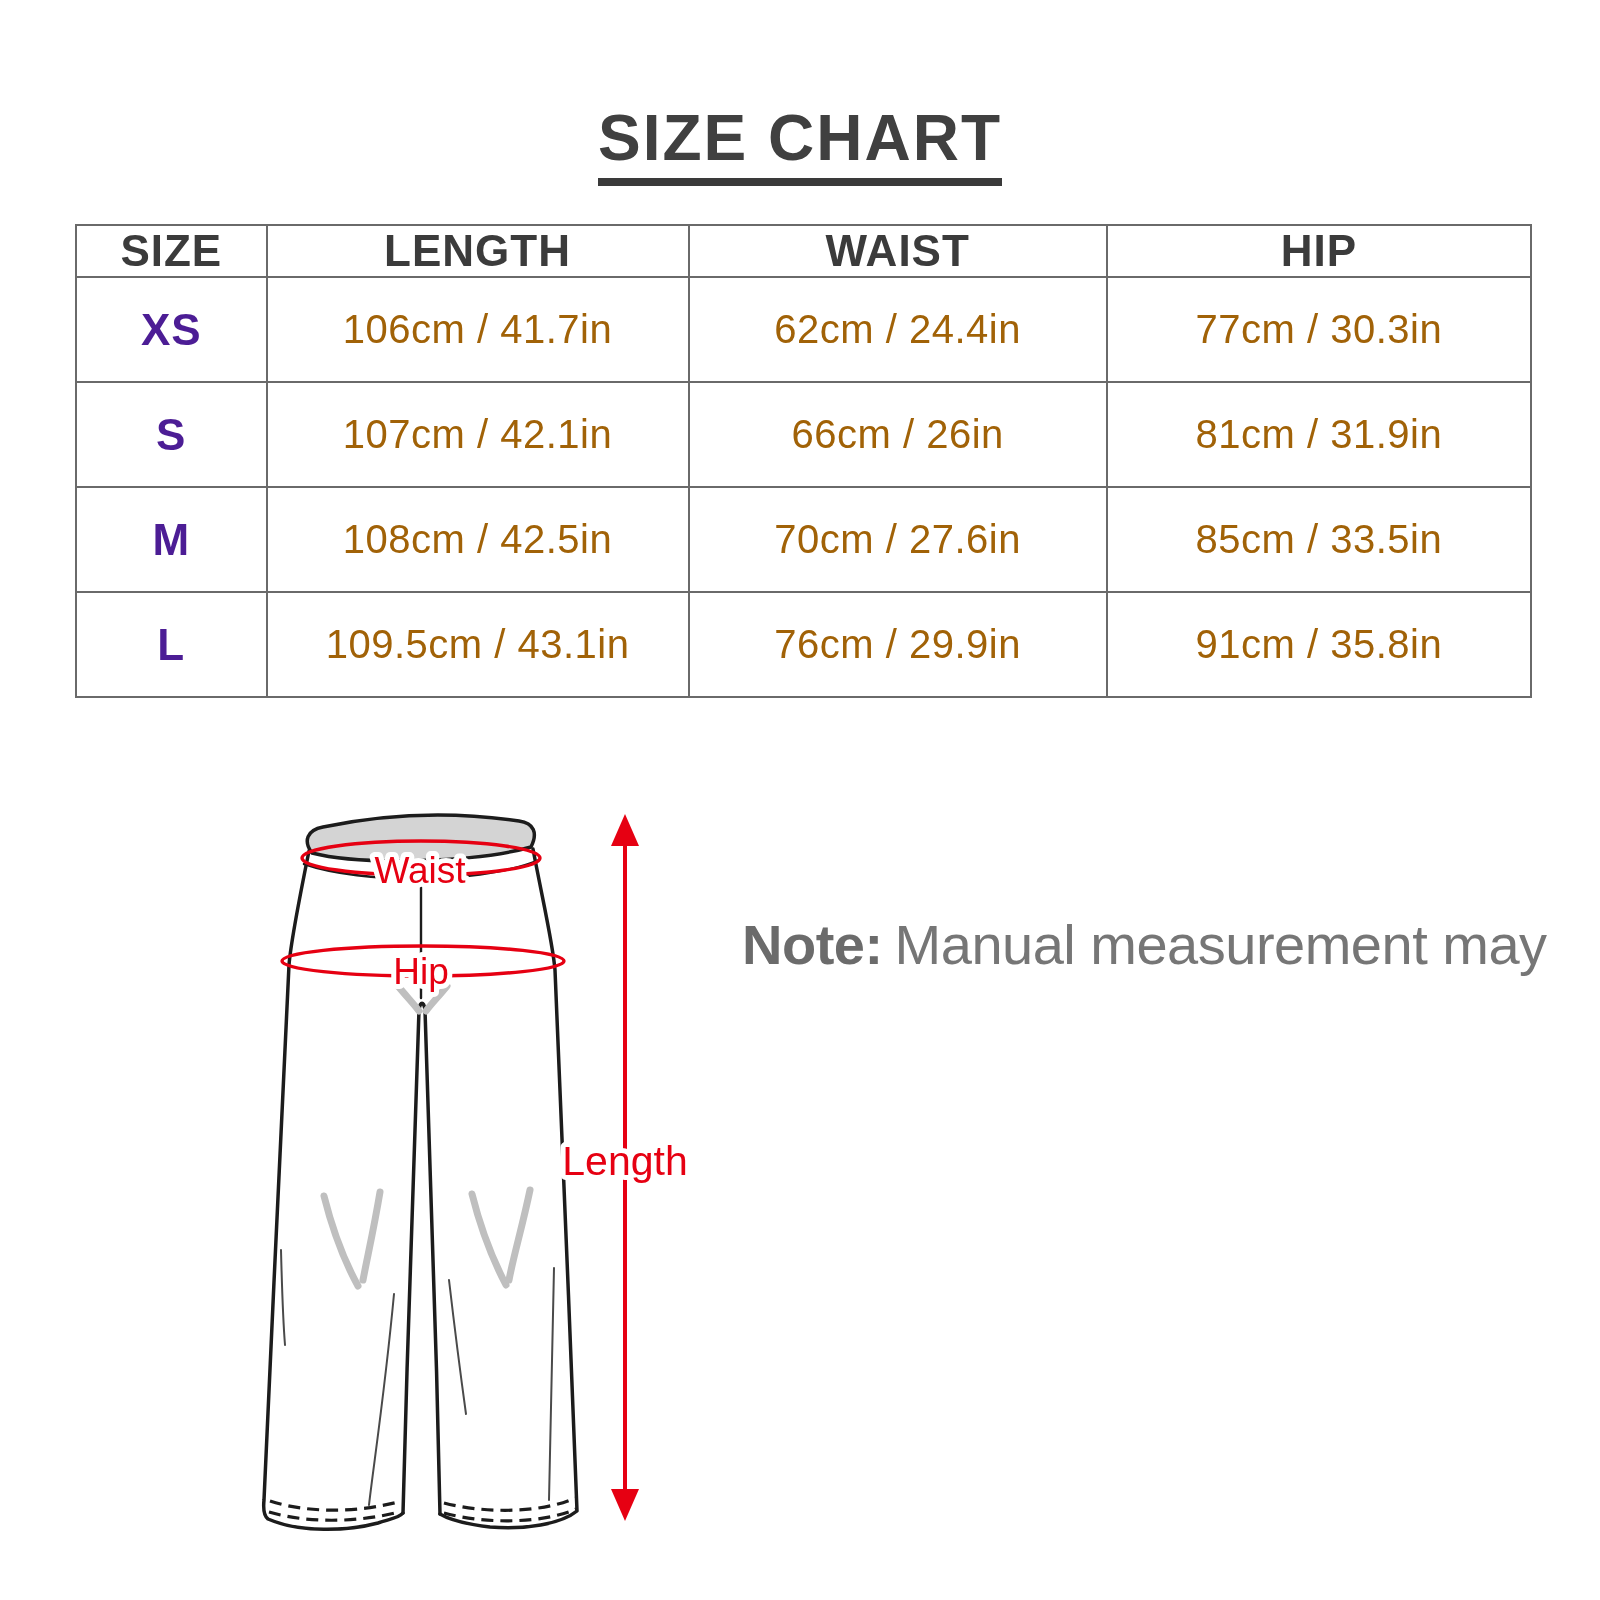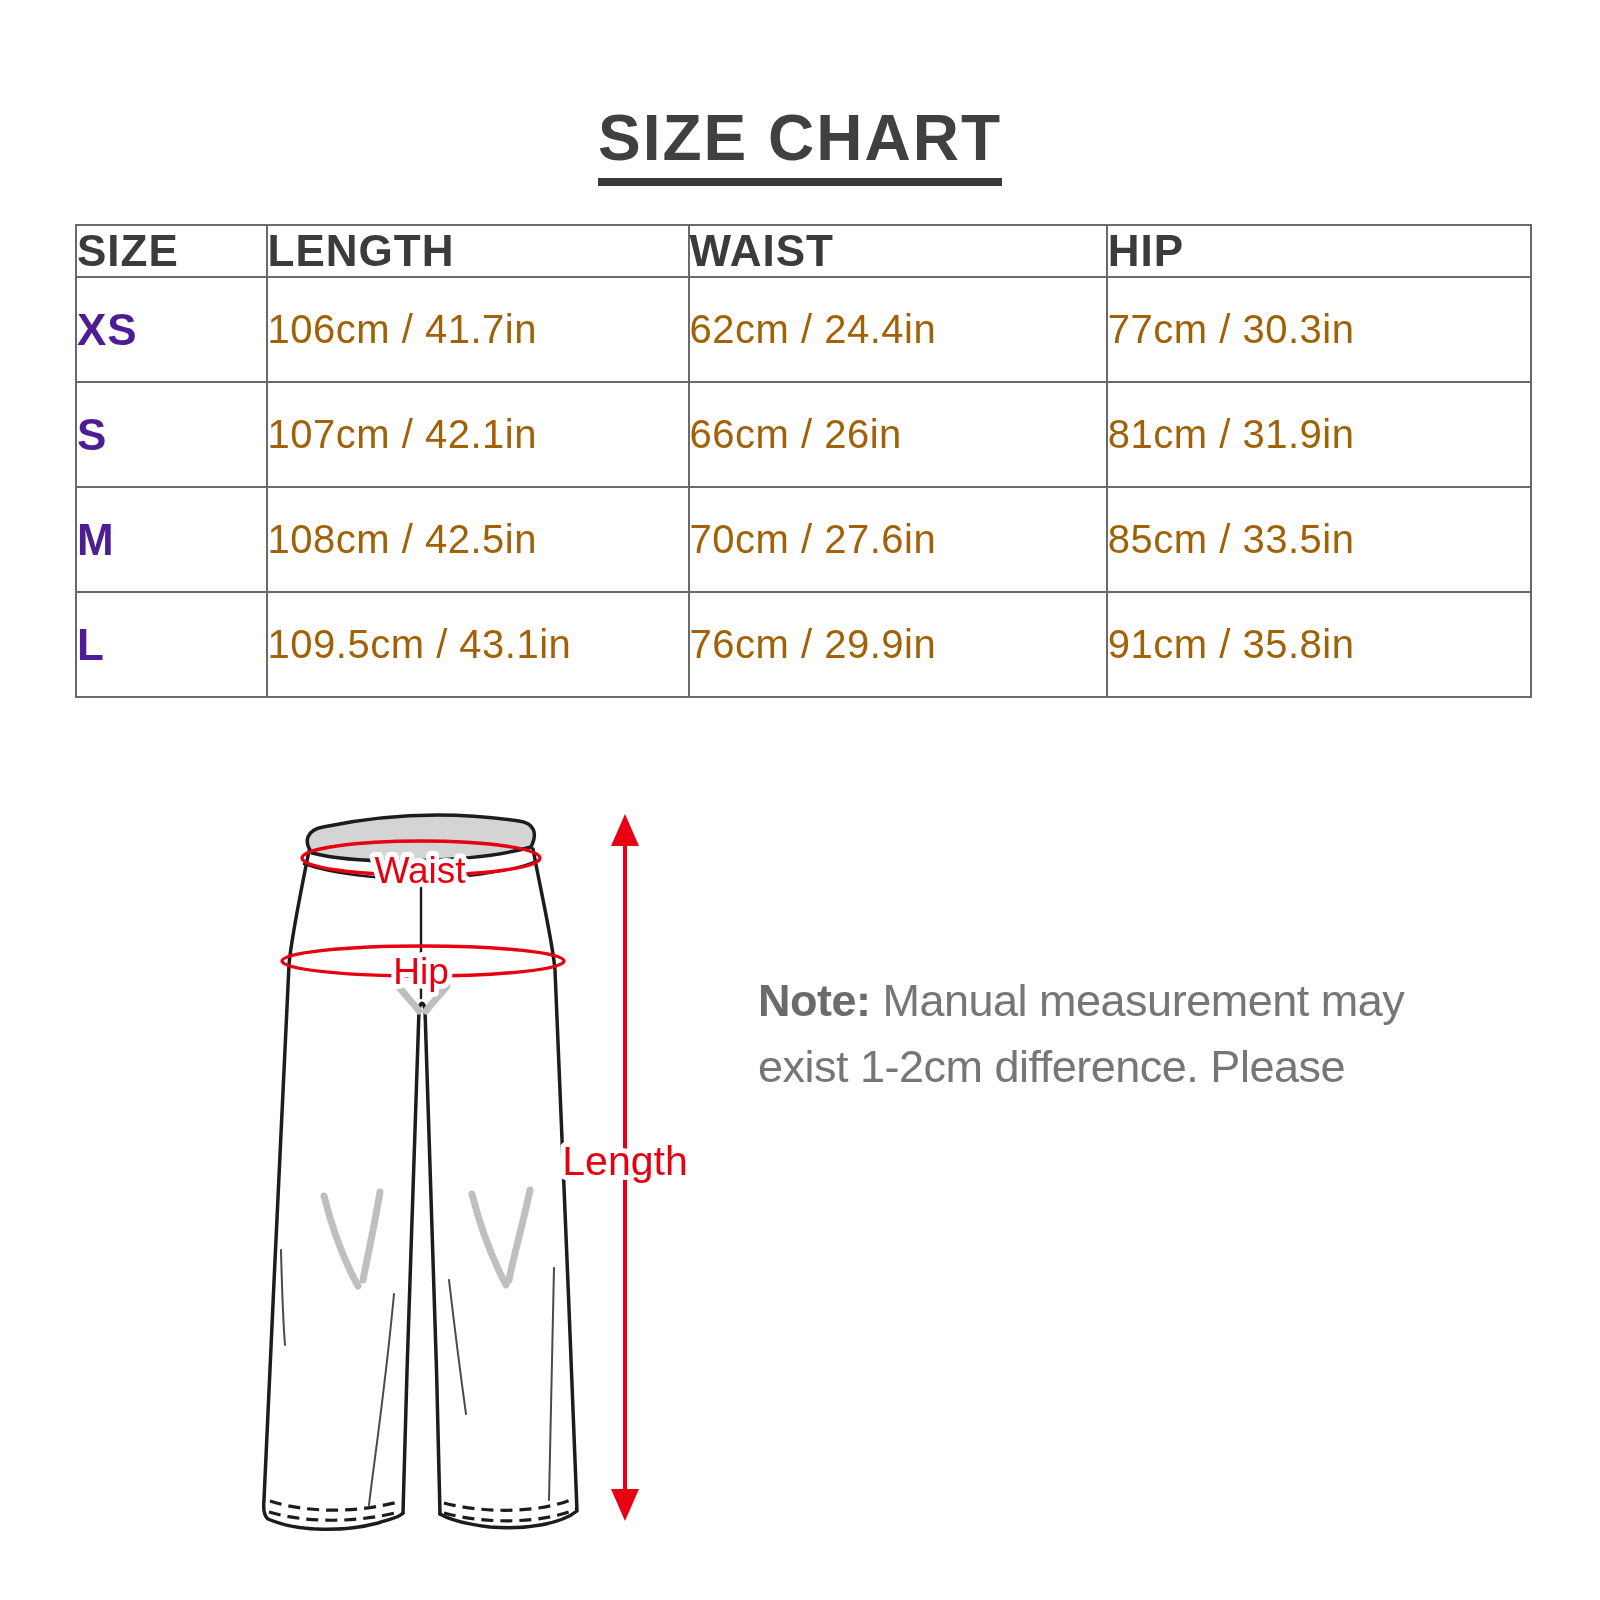--- a/index.html
+++ b/index.html
@@ -18,35 +18,35 @@
   }
   .title-underline{
     height:8px;background:#3a3a3a;margin-top:6px;width:100%;
   }
   
   .size-table{
     position:absolute;left:75px;top:224px;width:1457px;height:474px;
     border-collapse:collapse;table-layout:fixed;
   }
   .size-table td,.size-table th{
-    border:2px solid #6a6a6a;text-align:left;vertical-align:middle;padding:0;
+    border:2px solid #6a6a6a;text-align:center;vertical-align:middle;padding:0;
   }
   .size-table th{
     font-size:44px;font-weight:700;color:#3b3b3b;letter-spacing:1px;
   }
   td.cell-size{
     font-size:44px;font-weight:700;color:#4c1d95;letter-spacing:1px;
   }
   td.cell-val{
     font-size:40px;font-weight:400;color:#a16207;letter-spacing:0.5px;
   }
   
   .note-block{
-    position:absolute;left:742px;top:968px;width:720px;
-    font-size:45px;line-height:66px;color:#767676;letter-spacing:-0.5px;margin-left:16px;
+    position:absolute;left:742px;top:912px;width:720px;
+    font-size:56px;line-height:66px;color:#767676;letter-spacing:-0.5px;
   }
   .note-block .note-bold{font-weight:700;color:#6b6b6b;margin-right:12px;}
   .note-line{white-space:nowrap;}
   
   .pants-svg{position:absolute;left:240px;top:795px;width:480px;height:760px;}
   .pants-line{fill:none;stroke:#1c1c1c;stroke-width:3.5;stroke-linecap:round;stroke-linejoin:round;}
   .pants-thin{fill:none;stroke:#1c1c1c;stroke-width:2.4;stroke-linecap:round;}
   .pants-stitch{fill:none;stroke:#1c1c1c;stroke-width:3.2;stroke-dasharray:12 7;stroke-linecap:butt;}
   .pants-crease{fill:none;stroke:#4a4a4a;stroke-width:2;stroke-linecap:round;}
   .pants-shade{fill:none;stroke:#bfbfbf;stroke-width:7;stroke-linecap:round;}
@@ -149,14 +149,13 @@
     <polygon points="625,1521 611,1489 639,1489" fill="#e60012"></polygon>
   </g>
 
   <text class="dlabel" x="420" y="883" font-size="37" fill="#e60012">Waist</text>
   <text class="dlabel" x="421" y="984" font-size="37" fill="#e60012">Hip</text>
   <text class="dlabel" x="625" y="1175" font-size="41" fill="#e60012">Length</text>
 </svg>
 
 <div class="note-block">
   <div class="note-line"><span class="note-bold">Note:</span><span>Manual measurement may</span></div>
-  <div class="note-line">exist 1-2cm difference. Please</div>
 </div>
 
 </body></html>

